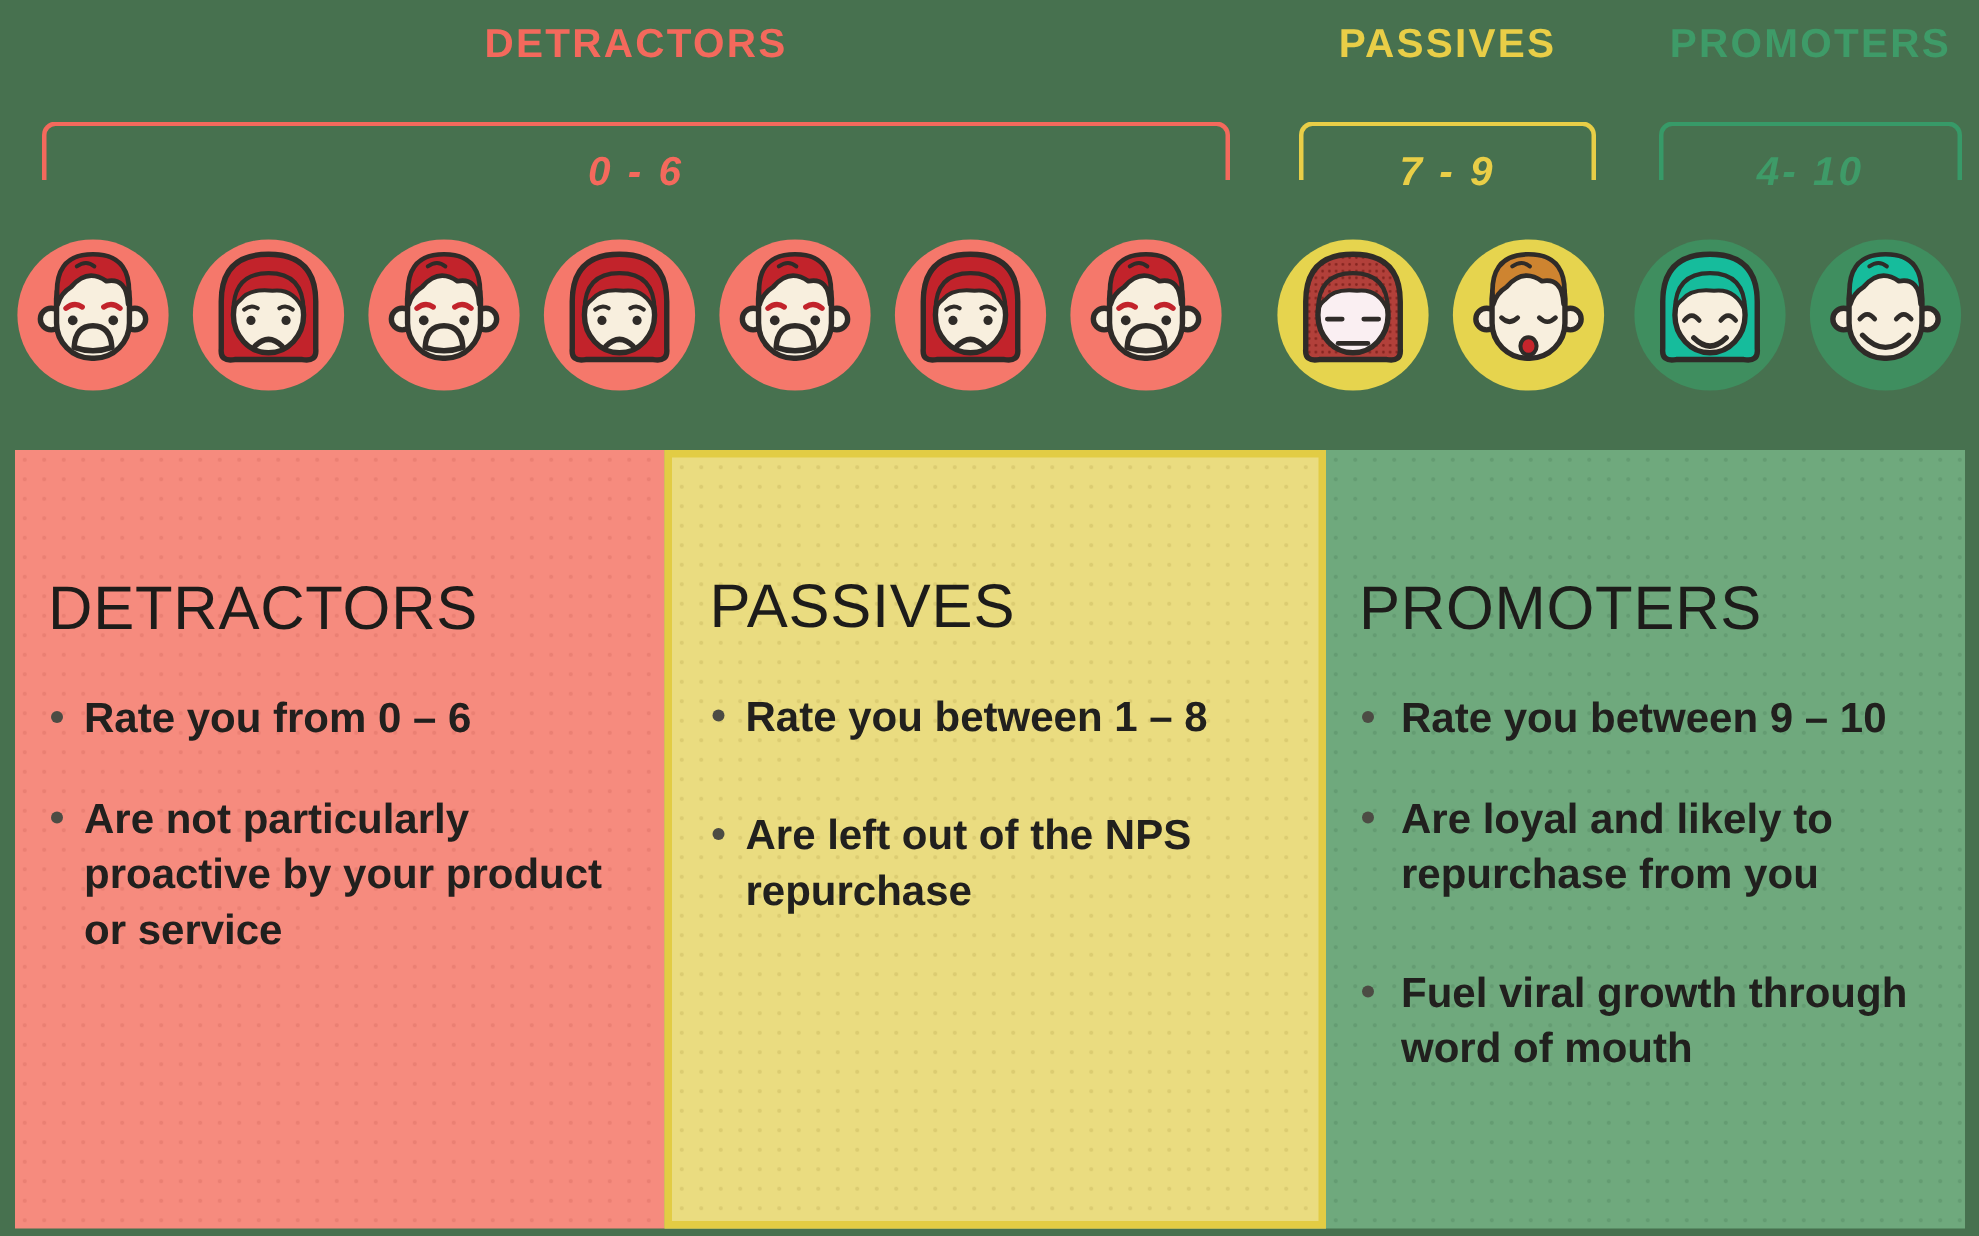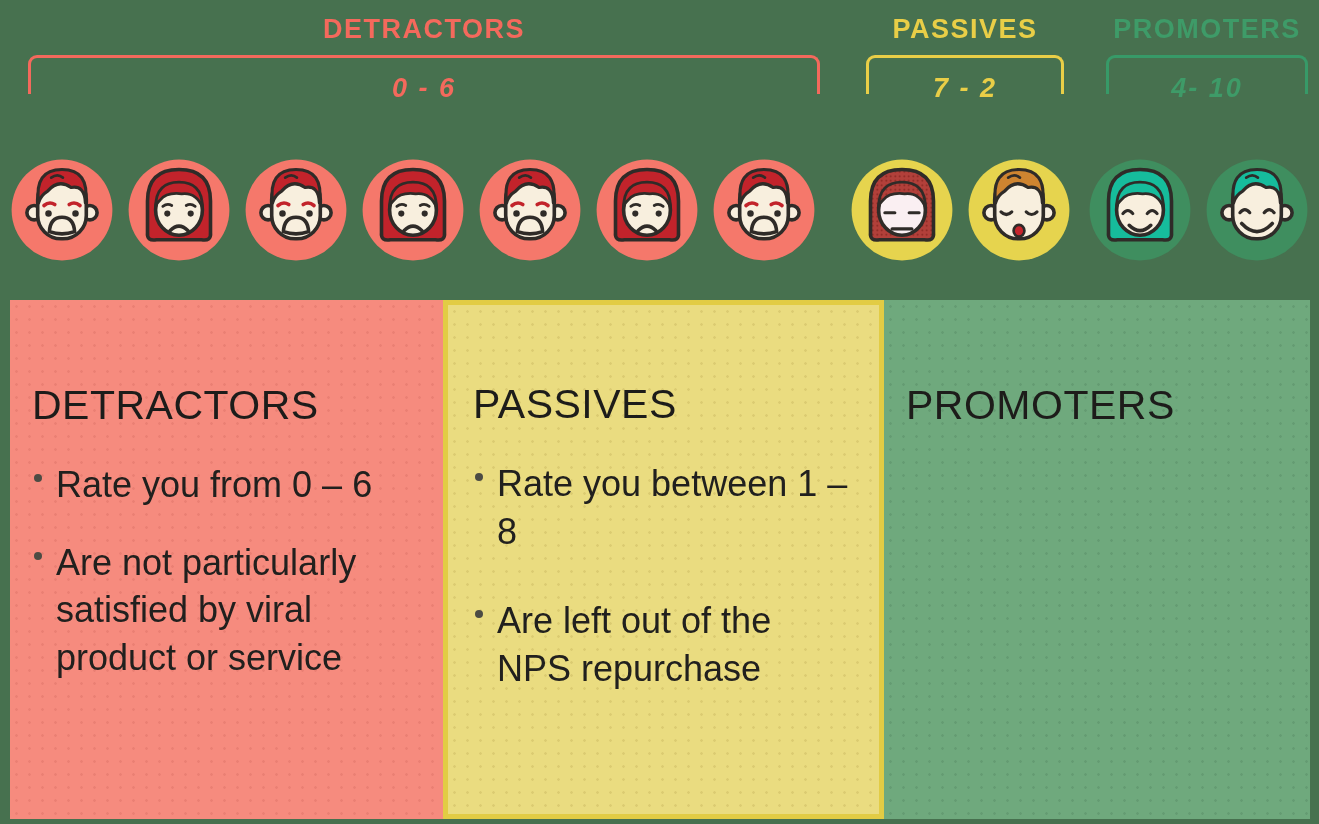--- a/index.html
+++ b/index.html
@@ -8,21 +8,21 @@
     background:#47714F;
     position:relative;overflow:hidden;
     font-family:"Liberation Sans",sans-serif;
     -webkit-font-smoothing:antialiased;
   }
   .stage{position:absolute;inset:0;}
 
   
   .grp{position:absolute;top:14px;}
   .grp-label{text-align:center;font-size:27px;font-weight:700;letter-spacing:1.5px;}
-  .bracket{margin-top:10px;height:36px;border-style:solid;border-width:3px 3px 0 3px;
+  .bracket{margin-top:36px;height:36px;border-style:solid;border-width:3px 3px 0 3px;
            border-radius:9px 9px 0 0;position:relative;}
   .range{position:absolute;top:15px;left:0;width:100%;text-align:center;
          font-size:27px;font-style:italic;font-weight:700;letter-spacing:2px;}
   .g-detractors{left:28px;width:792px;}
   .g-passives{left:866px;width:198px;}
   .g-promoters{left:1106px;width:202px;}
   .g-detractors .grp-label,.g-detractors .range{color:#F4695C;}
   .g-detractors .bracket{border-color:#F4695C;}
   .g-passives .grp-label,.g-passives .range{color:#E9CE47;}
   .g-passives .bracket{border-color:#E9CE47;}
@@ -44,21 +44,21 @@
      background-size:13px 13px;}
   .panel-passives{width:441px;background:#EADC80;border:5px solid #E2CC44;padding:76px 28px 0 25px;
      background-image:radial-gradient(rgba(130,105,25,0.14) 1.2px,transparent 1.5px);
      background-size:13px 13px;}
   .panel-promoters{width:426px;background:#6FA97D;padding:82px 16px 0 22px;
      background-image:radial-gradient(rgba(25,65,40,0.13) 1.2px,transparent 1.5px);
      background-size:13px 13px;}
   .panel-title{font-size:41px;font-weight:400;letter-spacing:0.5px;color:#1D1C1A;
      margin:0 0 32px 0;}
   .bullets{list-style:none;margin:0;padding:0;}
-  .bullets li{position:relative;padding-left:24px;font-size:36px;font-weight:400;
+  .bullets li{position:relative;padding-left:24px;font-size:28px;font-weight:700;
      line-height:1.32;color:#21201E;margin-bottom:30px;}
   .bullets li::before{content:"";position:absolute;left:2px;top:13px;width:8px;height:8px;
      border-radius:50%;background:#4C4C44;}
   .gap-lg{margin-top:42px;}
   .panel-promoters .bullets li{padding-left:28px;}
 </style>
 </head>
 <body>
 
 <svg width="0" height="0" style="position:absolute" aria-hidden="true">
@@ -157,21 +157,21 @@
   <div class="grp g-detractors">
     <div class="grp-label">DETRACTORS</div>
     <div class="bracket">
       <div class="range">0 - 6</div>
     </div>
   </div>
 
   <div class="grp g-passives">
     <div class="grp-label">PASSIVES</div>
     <div class="bracket">
-      <div class="range">7 - 2</div>
+      <div class="range">7 - 9</div>
     </div>
   </div>
 
   <div class="grp g-promoters">
     <div class="grp-label">PROMOTERS</div>
     <div class="bracket">
       <div class="range">4- 10</div>
     </div>
   </div>
 
@@ -210,30 +210,35 @@
         <use href="#sym-male-happy"></use>
       </svg>
   </div>
 
   <div class="panels">
 
     <div class="panel panel-detractors">
       <h2 class="panel-title">DETRACTORS</h2>
       <ul class="bullets">
         <li>Rate you from 0 – 6</li>
-        <li>Are not particularly satisfied by viral product or service</li>
+        <li>Are not particularly proactive by your product or service</li>
       </ul>
     </div>
 
     <div class="panel panel-passives">
       <h2 class="panel-title">PASSIVES</h2>
       <ul class="bullets">
         <li>Rate you between 1 – 8</li>
         <li class="gap-lg">Are left out of the NPS repurchase</li>
       </ul>
     </div>
 
     <div class="panel panel-promoters">
       <h2 class="panel-title">PROMOTERS</h2>
+      <ul class="bullets">
+        <li>Rate you between 9 – 10</li>
+        <li>Are loyal and likely to repurchase from you</li>
+        <li class="gap-lg">Fuel viral growth through word of mouth</li>
+      </ul>
     </div>
 
   </div>
 </div>
 
 </body></html>

